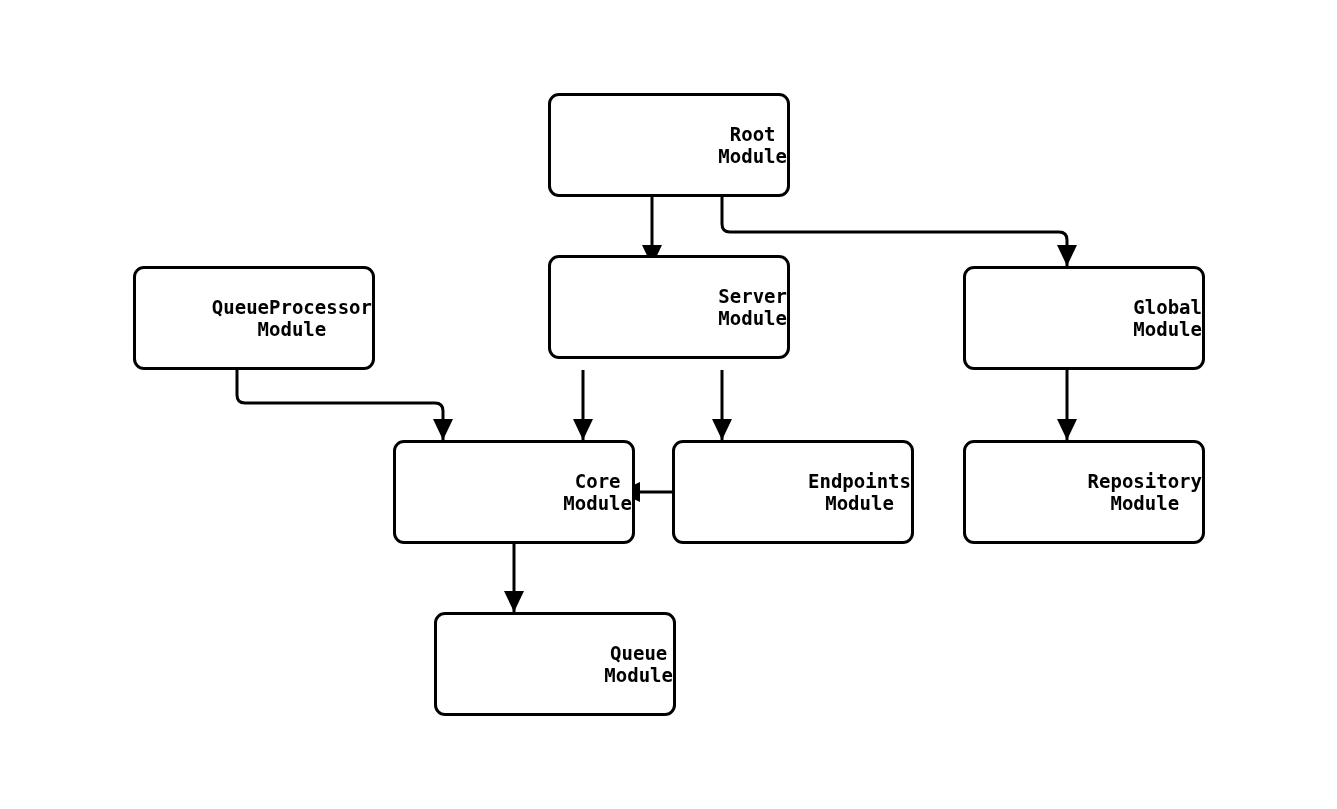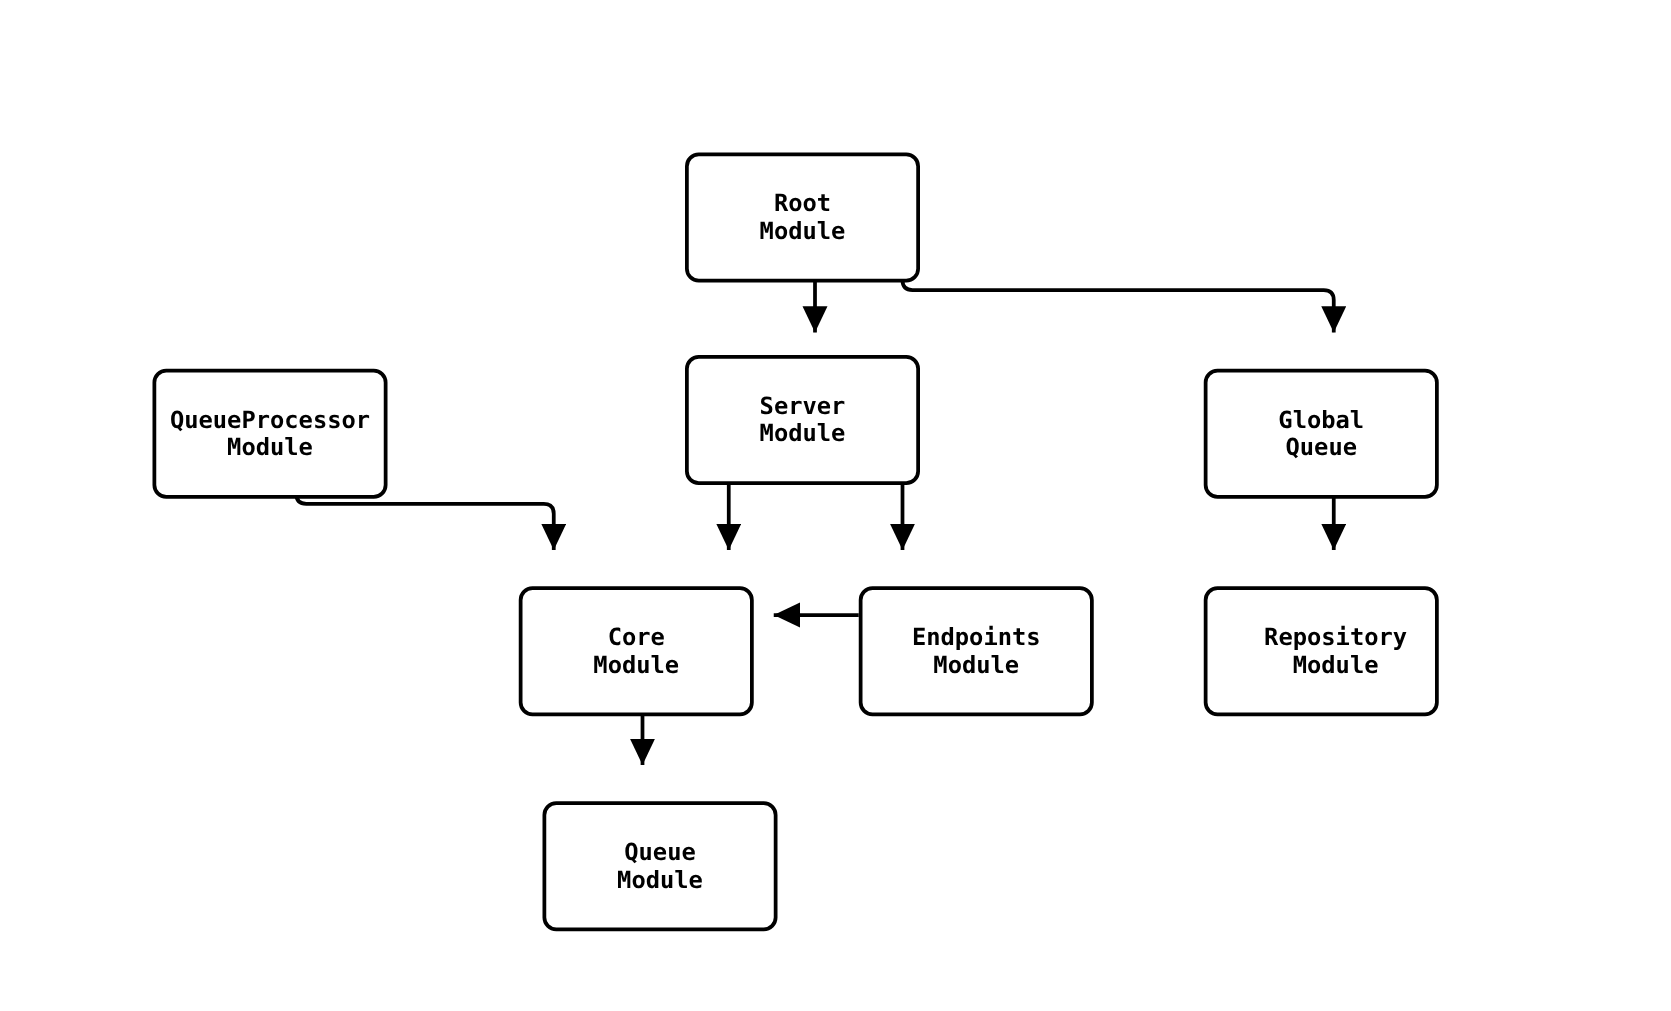--- a/index.html
+++ b/index.html
@@ -18,31 +18,30 @@
   .edges-layer {
     position: absolute;
     left: 0;
     top: 0;
     width: 1337px;
     height: 809px;
     display: block;
   }
   .node {
     position: absolute;
-    width: 188px;
+    width: 242px;
     height: 104px;
     box-sizing: border-box;
     background: #ffffff;
     border: 3px solid #000000;
     border-radius: 11px;
     display: flex;
     align-items: center;
-    justify-content: center;
+    justify-content: flex-end;
     text-align: center;
-    margin-top: 29px;
   }
   .node-label {
     white-space: pre-line;
     font-weight: bold;
     font-size: 19px;
     line-height: 22px;
     color: #000000;
     letter-spacing: 0px;
   }
 </style>
@@ -67,41 +66,41 @@
       <path d="M1067,370 L1067,440" marker-end="url(#arrowhead)"></path>
       <path d="M514,544 L514,612" marker-end="url(#arrowhead)"></path>
     </g>
   </svg>
 
   <div class="node" style="left:548px; top:93px;">
     <span class="node-label">Root
 Module</span>
   </div>
 
-  <div class="node" style="left:122px; top:266px;">
+  <div class="node" style="left:133px; top:266px;">
     <span class="node-label">QueueProcessor
 Module</span>
   </div>
 
   <div class="node" style="left:548px; top:255px;">
     <span class="node-label">Server
 Module</span>
   </div>
 
   <div class="node" style="left:963px; top:266px;">
     <span class="node-label">Global
-Queue</span>
+Module</span>
   </div>
 
-  <div class="node" style="left:415px; top:440px;">
+  <div class="node" style="left:393px; top:440px;">
     <span class="node-label">Core
 Module</span>
   </div>
 
-  <div class="node" style="left:687px; top:440px;">
+  <div class="node" style="left:672px; top:440px;">
     <span class="node-label">Endpoints
 Module</span>
   </div>
 
   <div class="node" style="left:963px; top:440px;padding-left:23px;">
     <span class="node-label">Repository
 Module</span>
   </div>
 
   <div class="node" style="left:434px; top:612px;">

